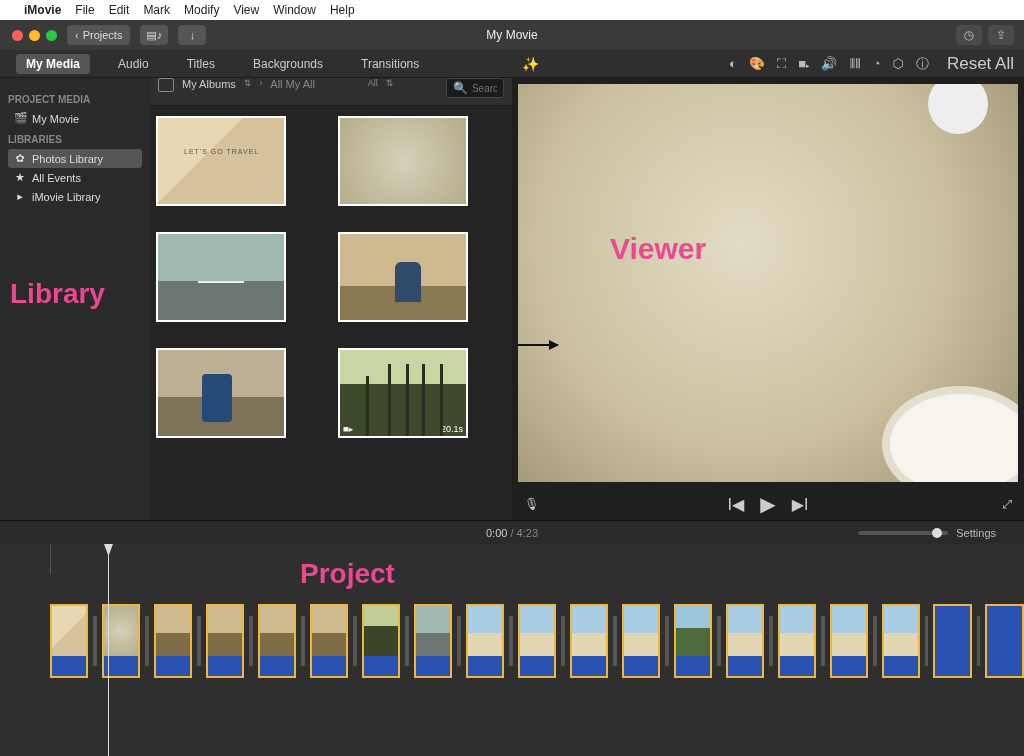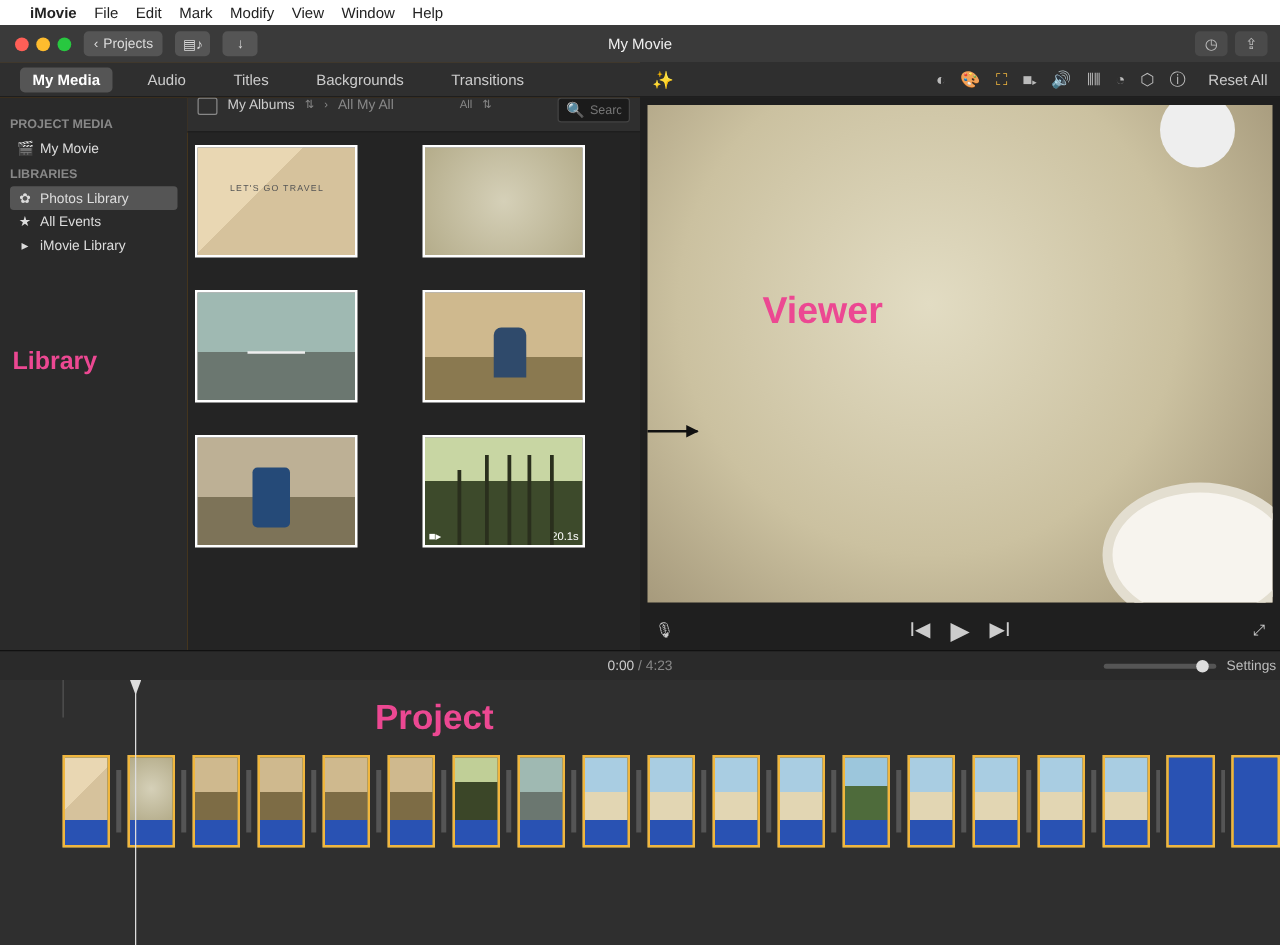--- a/index.html
+++ b/index.html
@@ -33,21 +33,21 @@
   .media-tabs span { color: #ccc; font-size: 12px; padding: 3px 10px; border-radius: 4px; }
   .media-tabs span.active { background: #555; font-weight: 600; color: #fff; }
 
   .left-body { flex: 1; display: flex; overflow: hidden; }
   .sidebar { width: 150px; background: #2a2a2a; padding: 10px 8px; font-size: 11px; position: relative; }
   .sb-head { color: #888; font-size: 10px; text-transform: uppercase; margin: 6px 0 4px; font-weight: 600; }
   .sb-item { display: flex; align-items: center; gap: 6px; padding: 3px 6px; border-radius: 3px; color: #ddd; }
   .sb-item.sel { background: #555; }
   .sb-ico { width: 12px; display: inline-block; text-align: center; }
   .annot { font-family: cursive, "Comic Sans MS", sans-serif; color: #ec4892; font-weight: bold; position: absolute; }
-  .annot-library { left: 10px; top: 200px; font-size: 20px; }
+  .annot-library { left: 10px; top: 200px; font-size: 28px; }
 
   .browser { flex: 1; display: flex; flex-direction: column; background: #242424; position: relative; }
   .brow-bar { height: 28px; display: flex; align-items: flex-start; gap: 8px; padding: 0 8px; border-bottom: 1px solid #1a1a1a; background: #2f2f2f; }
   .brow-bar .sq { width: 16px; height: 14px; border: 1px solid #888; border-radius: 2px; }
   .brow-bar .crumb { font-size: 11px; color: #ccc; }
   .brow-bar .chev { color: #888; font-size: 9px; }
   .brow-bar .search { margin-left: auto; display: flex; align-items: center; gap: 4px; background: #1b1b1b; border-radius: 3px; padding: 2px 6px; width: 58px; border: 1px solid #444; }
   .brow-bar .search input { background: transparent; border: none; color: #aaa; width: 100%; font-size: 10px; outline: none; }
   .brow-grid { flex: 1; padding: 10px 6px; display: grid; grid-template-columns: 1fr 1fr; gap: 26px 14px; align-content: start; overflow: hidden; }
   .thumb { width: 130px; height: 90px; border: 2px solid #fff; position: relative; background: #374151; }
@@ -68,36 +68,36 @@
   .art-trees { background: linear-gradient(#c8d6a3 40%, #3d4a2b 0); }
   .art-trees::before, .art-trees::after { content:""; position:absolute; bottom:0; width:3px; background:#2a2f1d; }
   .art-trees::before { left:26px; height:60px; } .art-trees::after { left:48px; height:72px; box-shadow: 18px 0 0 #2a2f1d, 34px 0 0 #2a2f1d, 52px 0 0 #2a2f1d; }
 
   
   .right-pane { flex: 1; display: flex; flex-direction: column; background: #1f1f1f; }
   .adjust-bar { height: 28px; background: #2f2f2f; display: flex; align-items: center; padding: 0 10px; gap: 12px; border-bottom: 1px solid #1a1a1a; }
   .adjust-bar .wand { color: #bbb; font-size: 14px; }
   .adjust-icons { margin-left: auto; display: flex; align-items: center; gap: 12px; color: #bbb; }
   .adjust-icons span { font-size: 13px; cursor: default; }
-  .adjust-icons .reset { font-size: 12px; margin-left: 6px; color: #ccc; }
+  .adjust-icons .reset { font-size: 17px; margin-left: 6px; color: #ccc; }
   .crop-ic { color: #f0b63e; }
 
   .viewer { flex: 1; position: relative; margin: 6px; background: radial-gradient(circle at 45% 40%, #e2dcc3, #cbc1a0 55%, #9c8f72); overflow: hidden; }
   .viewer::before { content:""; position:absolute; right:-20px; bottom:-20px; width:140px; height:100px; border-radius:50%; background:#f7f4ee; border:8px solid #e3ded0; }
   .viewer::after  { content:""; position:absolute; right:30px; top:-10px; width:60px; height:60px; border-radius:50%; background:#eee; }
   .annot-viewer { left: 92px; top: 148px; font-size: 30px; }
   .arrow { position: absolute; left: -30px; top: 260px; width: 70px; height: 2px; background: #111; }
   .arrow::after { content:""; position:absolute; right:-1px; top:-4px; border-left:10px solid #111; border-top:5px solid transparent; border-bottom:5px solid transparent; }
 
   .play-bar { height: 32px; display: flex; align-items: center; padding: 0 12px; color: #ccc; justify-content: space-between; }
   .play-bar .center { position: absolute; left: 50%; transform: translateX(-50%); display: flex; align-items: center; gap: 16px; font-size: 16px; }
   .play-bar-wrap { position: relative; }
 
   
-  .time-head { height: 24px; background: #2a2a2a; border-top: 1px solid #111; display: flex; align-items: center; padding: 0 3px; position: relative; }
+  .time-head { height: 24px; background: #2a2a2a; border-top: 1px solid #111; display: flex; align-items: center; padding: 0 28px; position: relative; }
   .time-head .timecode { position: absolute; left: 50%; transform: translateX(-50%); font-size: 11px; color: #ccc; }
   .time-head .timecode .dur { color: #888; }
   .time-head .right { margin-left: auto; display: flex; align-items: center; gap: 8px; font-size: 11px; color: #bbb; }
   .zoom { width: 90px; height: 4px; background: #555; border-radius: 2px; position: relative; }
   .zoom::after { content:""; position:absolute; left:74px; top:-3px; width:10px; height:10px; background:#ddd; border-radius:50%; }
 
   .timeline { height: 212px; background: #2f2f2f; position: relative; padding-top: 60px; }
   .annot-project { left: 300px; top: 14px; font-size: 28px; }
   .track { display: flex; align-items: center; gap: 5px; padding-left: 50px; position: relative; }
   .clip { width: 42px; height: 74px; border: 2px solid #f0b63e; display: flex; flex-direction: column; overflow: hidden; background:#6a7460; }

